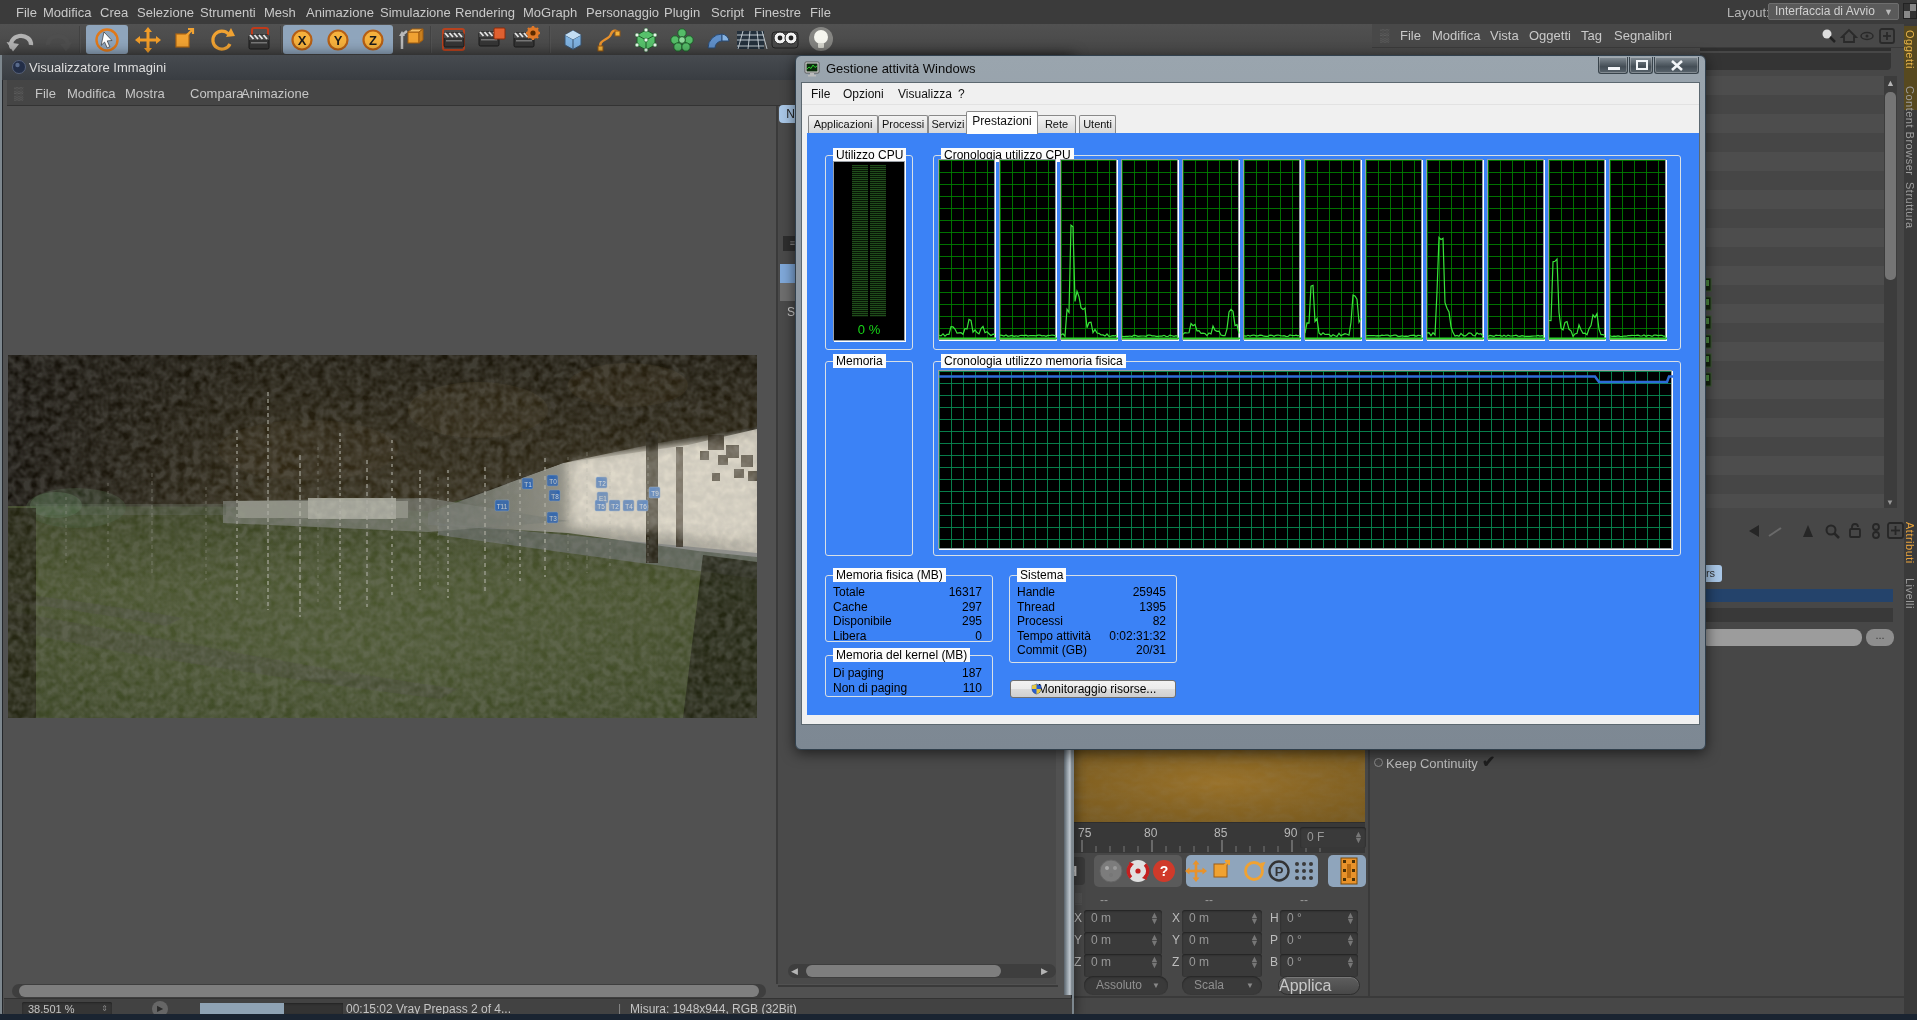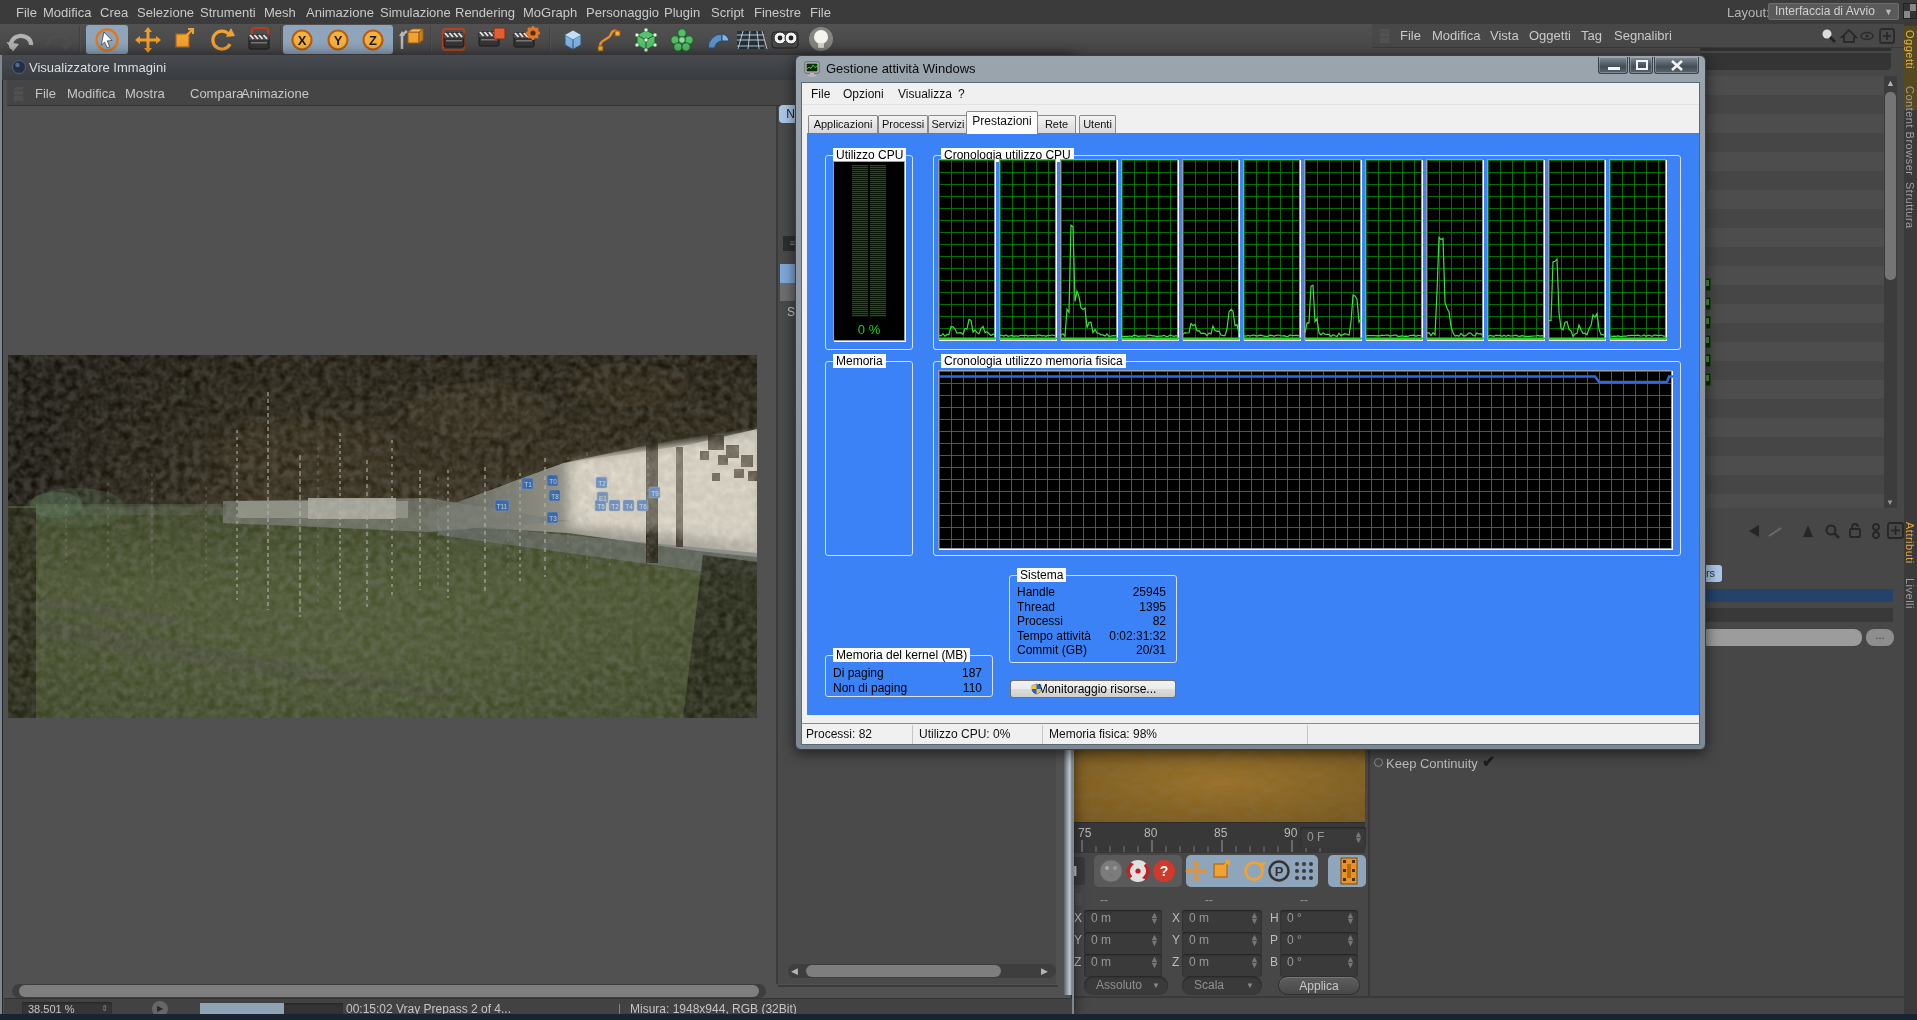--- a/index.html
+++ b/index.html
@@ -400,21 +400,21 @@
  <span class="clab" style="left:1270px;top:933px">P</span>
     <div class="fld" style="left:1280px;top:932px;width:78px">0 °<i>▲<br>▼</i></div>
  <span class="clab" style="left:1074px;top:955px">Z</span>
     <div class="fld" style="left:1084px;top:954px;width:78px">0 m<i>▲<br>▼</i></div>
  <span class="clab" style="left:1172px;top:955px">Z</span>
     <div class="fld" style="left:1182px;top:954px;width:80px">0 m<i>▲<br>▼</i></div>
  <span class="clab" style="left:1270px;top:955px">B</span>
     <div class="fld" style="left:1280px;top:954px;width:78px">0 °<i>▲<br>▼</i></div>
  <div class="ddown" style="left:1084px;top:976px;width:84px">Assoluto<span style="position:absolute;right:8px;top:0;font-size:8px;color:#888">▼</span></div>
  <div class="ddown" style="left:1182px;top:976px;width:80px">Scala<span style="position:absolute;right:8px;top:0;font-size:8px;color:#888">▼</span></div>
- <div class="abs" style="left:1278px;top:976px;width:82px;height:19px;background:linear-gradient(#5e5e5e,#484848);border:1px solid #2e2e2e;border-radius:10px;color:#c8c8c8;font-size:12px;text-align:center;line-height:18px;box-shadow:inset 0 1px 0 #777">Applica</div>
+ <div class="abs" style="left:1278px;top:976px;width:82px;height:19px;background:linear-gradient(#5e5e5e,#484848);border:1px solid #2e2e2e;border-radius:10px;color:#c8c8c8;font-size:16px;text-align:left;line-height:18px;box-shadow:inset 0 1px 0 #777">Applica</div>
 
  <div class="abs" style="left:1374px;top:758px;width:9px;height:9px;border:1px solid #8a8a8a;border-radius:50%"></div>
  <span class="abs txt" style="left:1386px;top:756px;color:#bcbcbc;font-size:13px">Keep Continuity</span>
  <span class="abs txt" style="left:1482px;top:752px;color:#1e1e1e;font-size:16px;font-weight:bold">✔</span>
  <div class="abs" style="left:1368px;top:750px;width:2px;height:246px;background:#3a3a3a"></div>
  <div class="abs" style="left:1074px;top:996px;width:843px;height:2px;background:#3a3a3a"></div>
 </div>
 
 <div id="peek">
  <svg class="abs" style="left:1700px;top:278px" width="12" height="110">
@@ -749,20 +749,39 @@
 
    <div class="gbox" style="left:125px;top:227px;width:748px;height:195px">
           <div class="glab">Cronologia utilizzo memoria fisica</div>
     <div class="black memgrid" style="left:4px;top:8px;width:734px;height:179px">
      <svg width="734" height="179" style="position:absolute;left:0;top:0">
       <path d="M0 5.5 L656 5.5 L660 11 L728 11 L730 5.5 L734 5.5" stroke="#2e6bd8" stroke-width="2.5" fill="none"></path>
      </svg>
     </div>
    </div>
 
+   <div class="gbox" style="left:17px;top:441px;width:168px;height:67px">
+          <div class="glab">Memoria fisica (MB)</div>
+    <div class="srow" style="top:9px">
+            <b>Totale</b>
+            <s style="right:10px">16317</s>
+          </div>
+    <div class="srow" style="top:24px">
+            <b>Cache</b>
+            <s style="right:10px">297</s>
+          </div>
+    <div class="srow" style="top:38px">
+            <b>Disponibile</b>
+            <s style="right:10px">295</s>
+          </div>
+    <div class="srow" style="top:53px">
+            <b>Libera</b>
+            <s style="right:10px">0</s>
+          </div>
+   </div>
 
    <div class="gbox" style="left:17px;top:521px;width:168px;height:42px">
           <div class="glab">Memoria del kernel (MB)</div>
     <div class="srow" style="top:10px">
             <b>Di paging</b>
             <s style="right:10px">187</s>
           </div>
     <div class="srow" style="top:25px">
             <b>Non di paging</b>
             <s style="right:10px">110</s>
@@ -796,23 +815,15 @@
    <div class="abs" style="left:202px;top:546px;width:166px;height:18px;background:linear-gradient(#f2f2f2,#ebebeb 50%,#dcdcdc 50%,#cfcfcf);border:1px solid #707070;border-radius:3px;font-size:12px;color:#000;text-align:center;line-height:16px">
     <svg width="11" height="12" style="position:absolute;left:20px;top:2px">
             <path d="M5.5 1 C4 2 2.5 2.3 1 2.3 L1 6 C1 9 3.5 10.6 5.5 11 C7.5 10.6 10 9 10 6 L10 2.3 C8.5 2.3 7 2 5.5 1 Z" fill="#2a5fd0" stroke="#1a3a80" stroke-width=".5"></path>
             <path d="M5.5 1 C4 2 2.5 2.3 1 2.3 L1 6 L5.5 6 L5.5 1 Z" fill="#e8c93e"></path>
             <path d="M10 6 L5.5 6 L5.5 11 C7.5 10.6 10 9 10 6 Z" fill="#e8c93e"></path>
           </svg>
     <span style="margin-left:8px">Monitoraggio risorse...</span>
    </div>
   </div>
  </div>
- <div class="abs" id="tmstatus">
-  <span class="abs txt" style="left:4px;top:3px">Processi: 82</span>
-  <span class="abs txt" style="left:117px;top:3px">Utilizzo CPU: 0%</span>
-  <span class="abs txt" style="left:247px;top:3px">Memoria fisica: 98%</span>
-  <div class="abs" style="left:110px;top:1px;width:1px;height:19px;background:#c6c6c6"></div>
-  <div class="abs" style="left:240px;top:1px;width:1px;height:19px;background:#c6c6c6"></div>
-  <div class="abs" style="left:505px;top:1px;width:1px;height:19px;background:#c6c6c6"></div>
- </div>
 </div>
 
 <div class="abs" style="left:0;top:1014px;width:1917px;height:6px;background:#1a2431;z-index:20"></div>
 
 </body></html>

